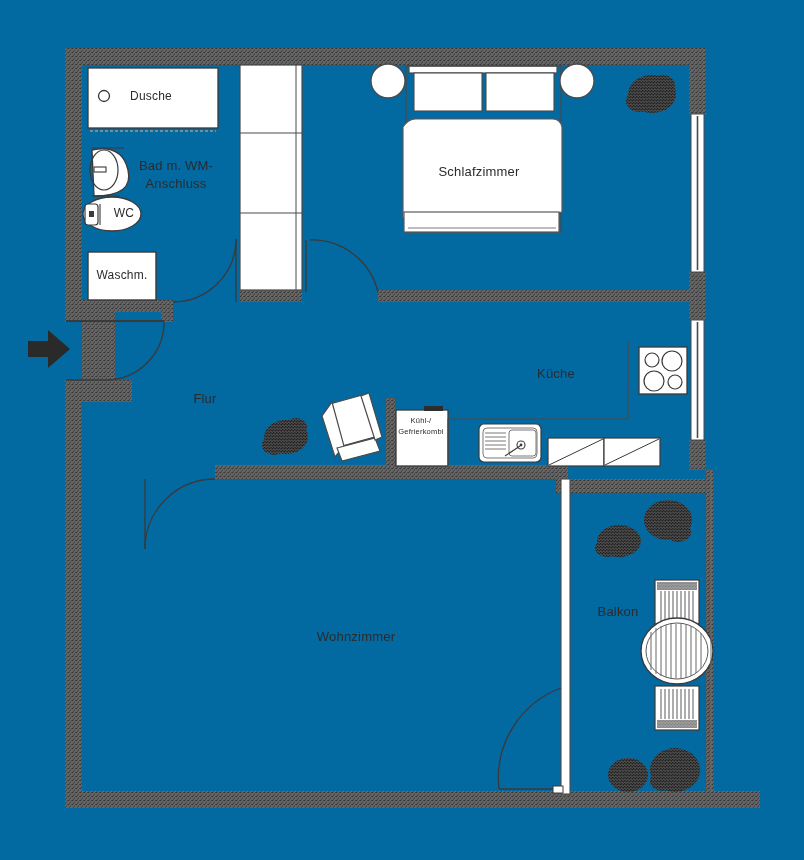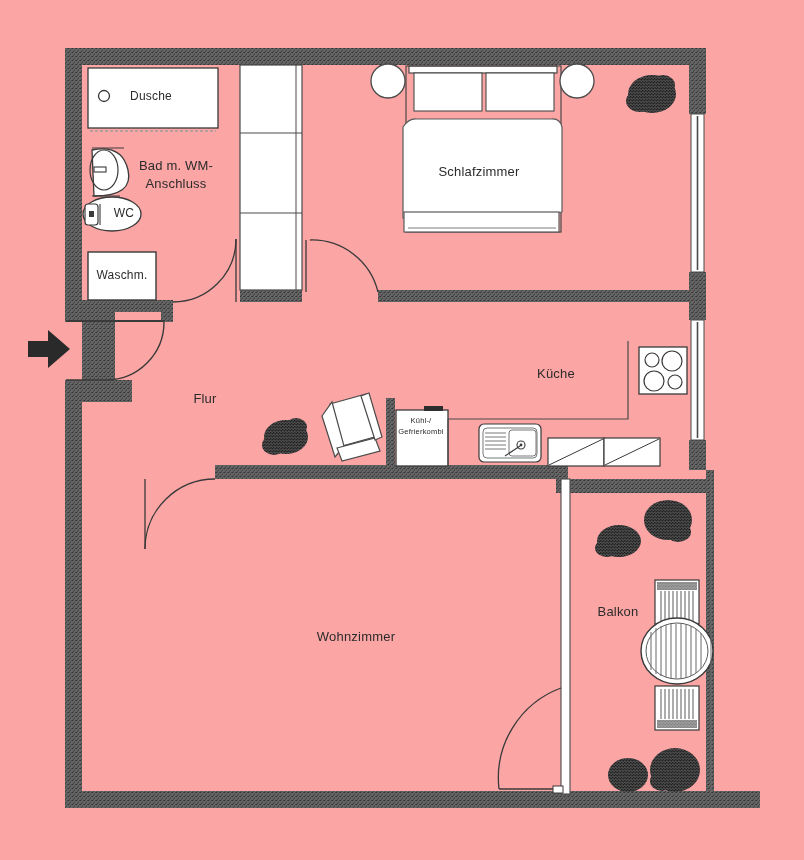--- a/index.html
+++ b/index.html
@@ -1,21 +1,21 @@
 <!DOCTYPE html>
 <html><head>
 <meta charset="utf-8">
 <style>
   html,body{margin:0;padding:0;background:#ffffff;}
   body{
     width:804px;height:860px;
     font-family:"Liberation Sans", sans-serif;
     overflow:hidden;
   }
-  #plan{position:relative;width:804px;height:860px;background:#fca5a5;}
+  #plan{position:relative;width:804px;height:860px;background:#0369a1;}
   svg.floorplan{display:block;width:804px;height:860px;}
   .room-label{
     font-family:"Liberation Sans", sans-serif;
     font-size:13px;
     fill:#2b2b2b;
     text-anchor:middle;
     dominant-baseline:middle;
     letter-spacing:0.2px;
   }
   .room-label.small{font-size:7.5px;}

